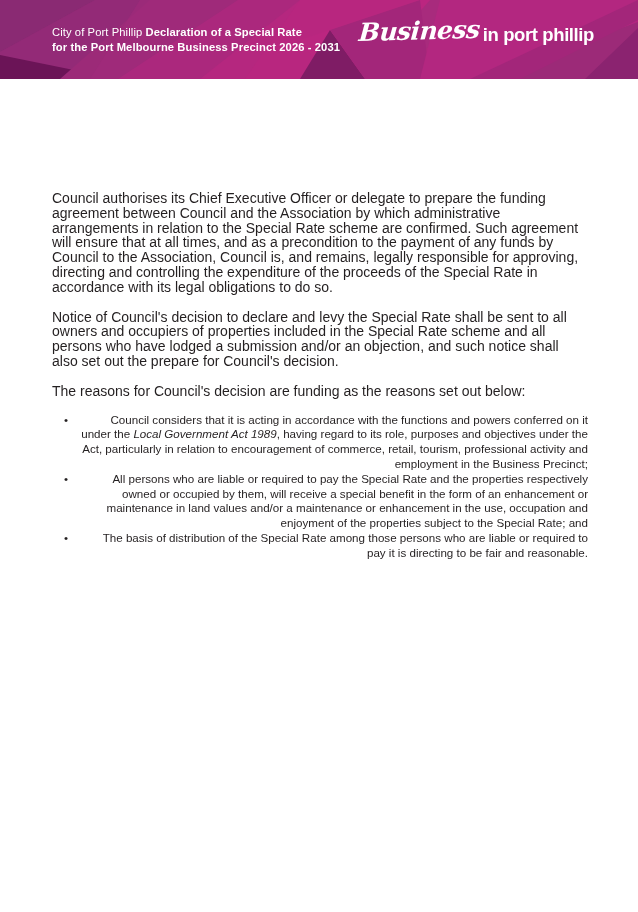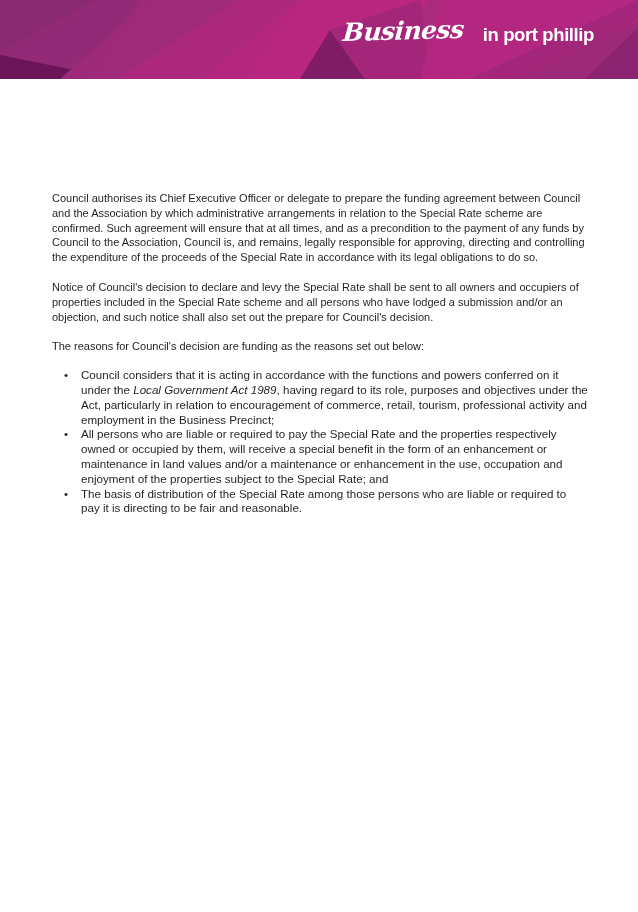--- a/index.html
+++ b/index.html
@@ -72,37 +72,36 @@
     transform: skewX(-6deg) rotate(-1.5deg);
     transform-origin: left bottom;
     margin-right: 5px;
   }
   .logo-rest {
     font-family: "Liberation Sans", sans-serif;
     font-weight: 700;
     font-size: 18.5px;
     letter-spacing: -0.4px;
     line-height: 1;
-    margin-left: 16px;
   }
 
   
   .page {
     position: relative;
     padding: 0;
   }
   .content {
     position: absolute;
     left: 52px;
     top: 112px;
     width: 536px;
   }
   p.para {
     margin: 0 0 15px 0;
-    font-size: 11px;
+    font-size: 14px;
     line-height: 14.8px;
     color: #231f20;
     text-align: left;
   }
   p.para.tight { margin-bottom: 14px; }
 
   ul.reasons {
     margin: 0;
     padding: 0;
     list-style: none;
@@ -117,21 +116,21 @@
   }
   ul.reasons li .bullet {
     position: absolute;
     left: 12px;
     top: 0;
     width: 10px;
     font-size: 11.6px;
     line-height: 14.8px;
     color: #231f20;
   }
-  ul.reasons li .li-text { display: block; }
+  ul.reasons li .li-text { display: block; text-align: right; }
   .it { font-style: italic; }
 </style>
 </head>
 <body>
 
 <div class="banner">
 
   <svg class="banner-art" viewBox="0 0 638 79" preserveAspectRatio="none" shape-rendering="geometricPrecision">
     <rect x="0" y="0" width="638" height="79" fill="#a82b7d"></rect>
     <polygon points="0,0 150,0 0,79" fill="#8e2a74"></polygon>
@@ -149,20 +148,24 @@
     <polygon points="300,79 365,79 330,30" fill="#7f1c65"></polygon>
     <polygon points="330,30 365,79 430,79 420,0" fill="#a3267a"></polygon>
     <polygon points="560,0 638,0 638,30 590,79 500,79" fill="#9c2a78"></polygon>
     <polygon points="638,28 638,79 585,79" fill="#8b2370"></polygon>
     <polygon points="440,0 638,0 638,22 480,79 420,79" fill="#b32780"></polygon>
     <polygon points="638,0 638,20 520,79 470,79" fill="#a3267a"></polygon>
     <polygon points="140,0 300,0 200,79 90,79" fill="#a32a7b" opacity="0.55"></polygon>
   </svg>
 
   <div class="banner-inner">
+    <div class="doc-title">
+      <span class="light">City of Port Phillip </span><span class="bold">Declaration of a Special Rate</span>
+      <span class="line2">for the Port Melbourne Business Precinct 2026 - 2031</span>
+    </div>
 
     <div class="logo-lockup">
       <span class="logo-script">Business</span>
       <span class="logo-rest">in port phillip</span>
     </div>
   </div>
 </div>
 
 <div class="page">
   <div class="content">

